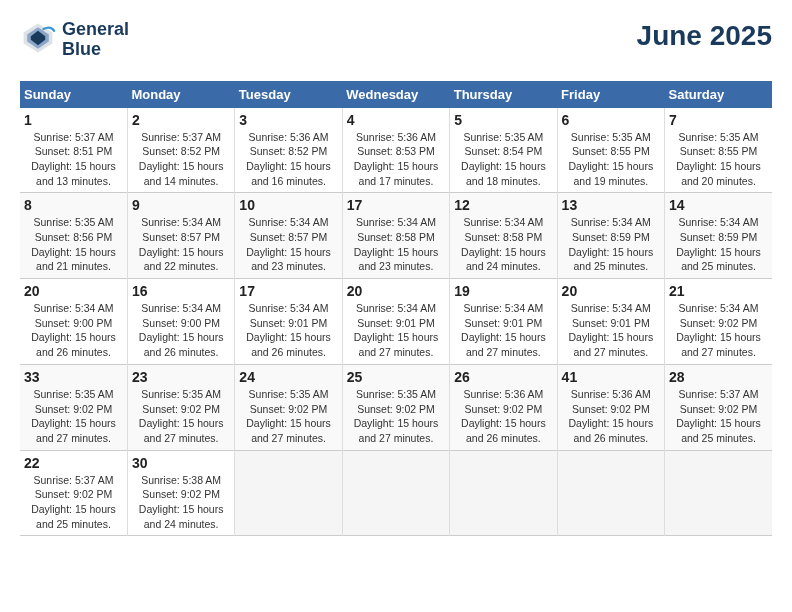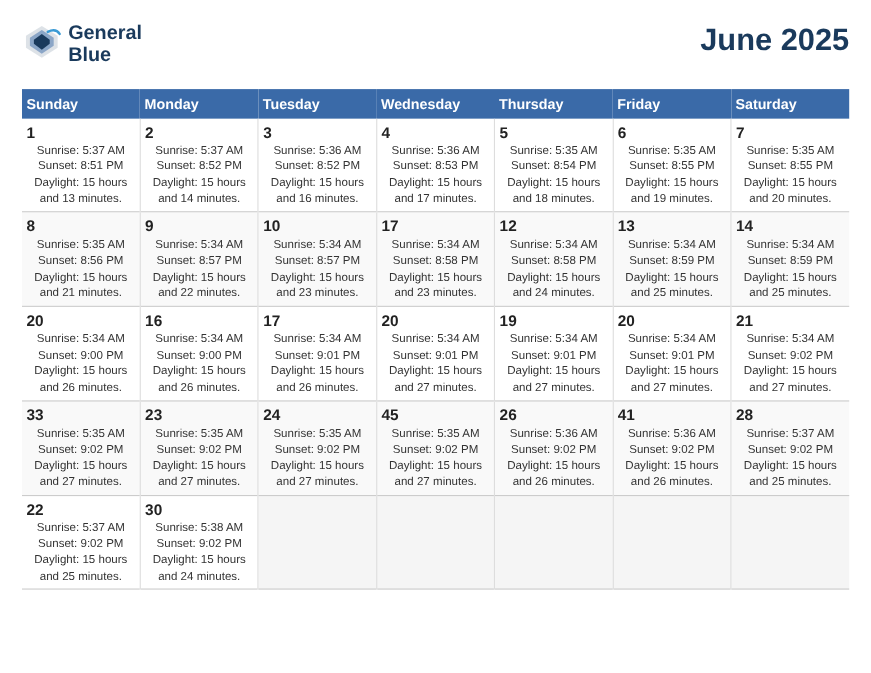--- a/index.html
+++ b/index.html
@@ -320,21 +320,21 @@
       </td>
         <td>
         <span class="day-num">24</span>
         <div class="day-info">
           Sunrise: 5:35 AM<br>
           Sunset: 9:02 PM<br>
           Daylight: 15 hours and 27 minutes.
         </div>
       </td>
         <td>
-        <span class="day-num">45</span>
+        <span class="day-num">25</span>
         <div class="day-info">
           Sunrise: 5:35 AM<br>
           Sunset: 9:02 PM<br>
           Daylight: 15 hours and 27 minutes.
         </div>
       </td>
         <td>
         <span class="day-num">26</span>
         <div class="day-info">
           Sunrise: 5:36 AM<br>

